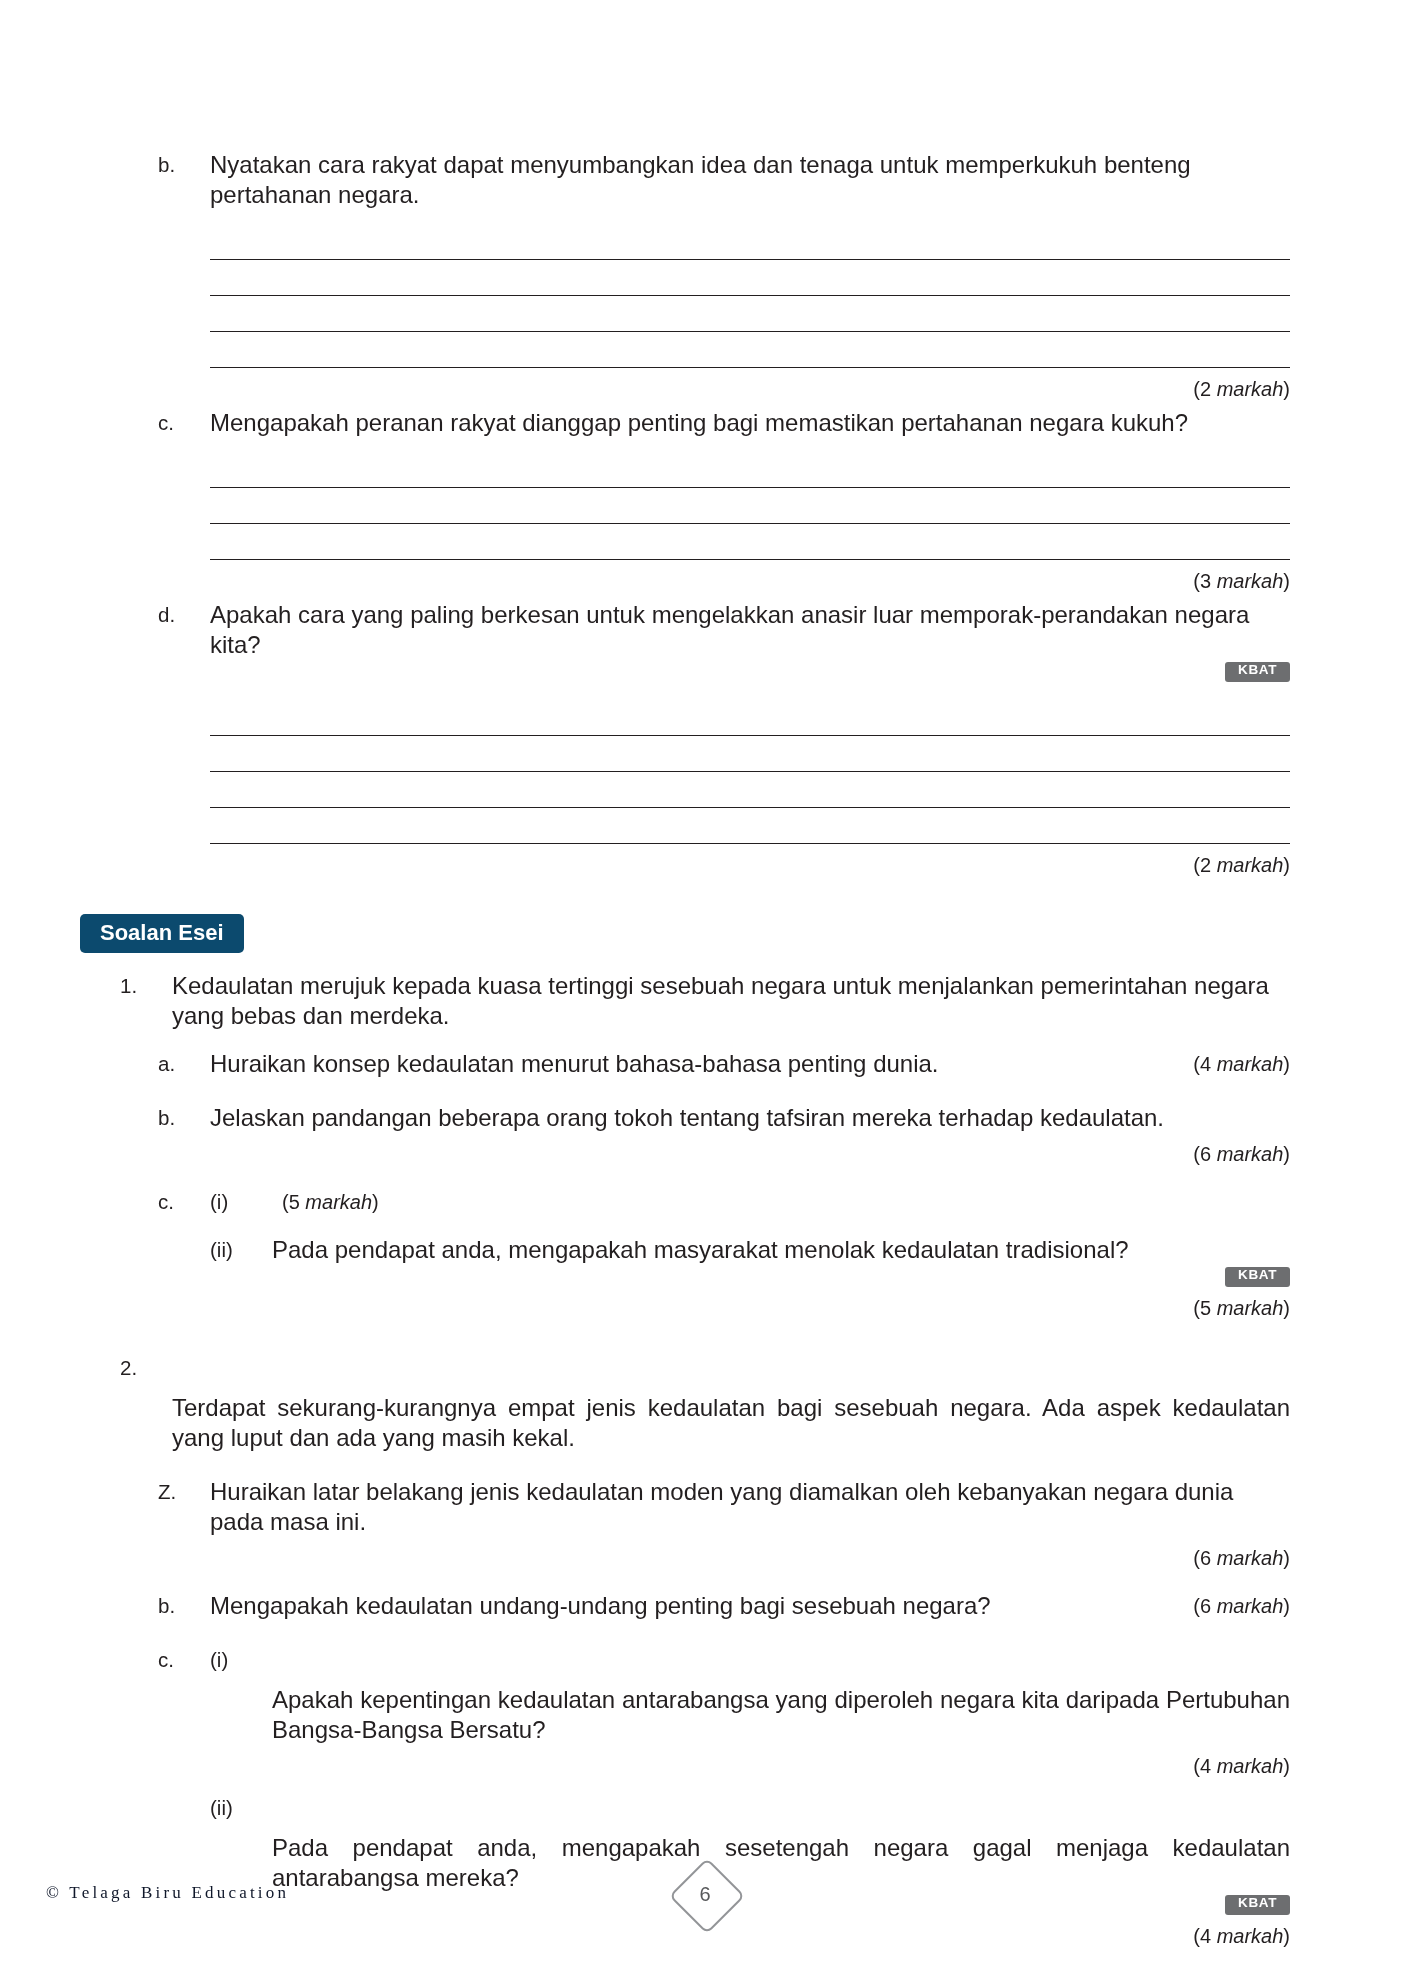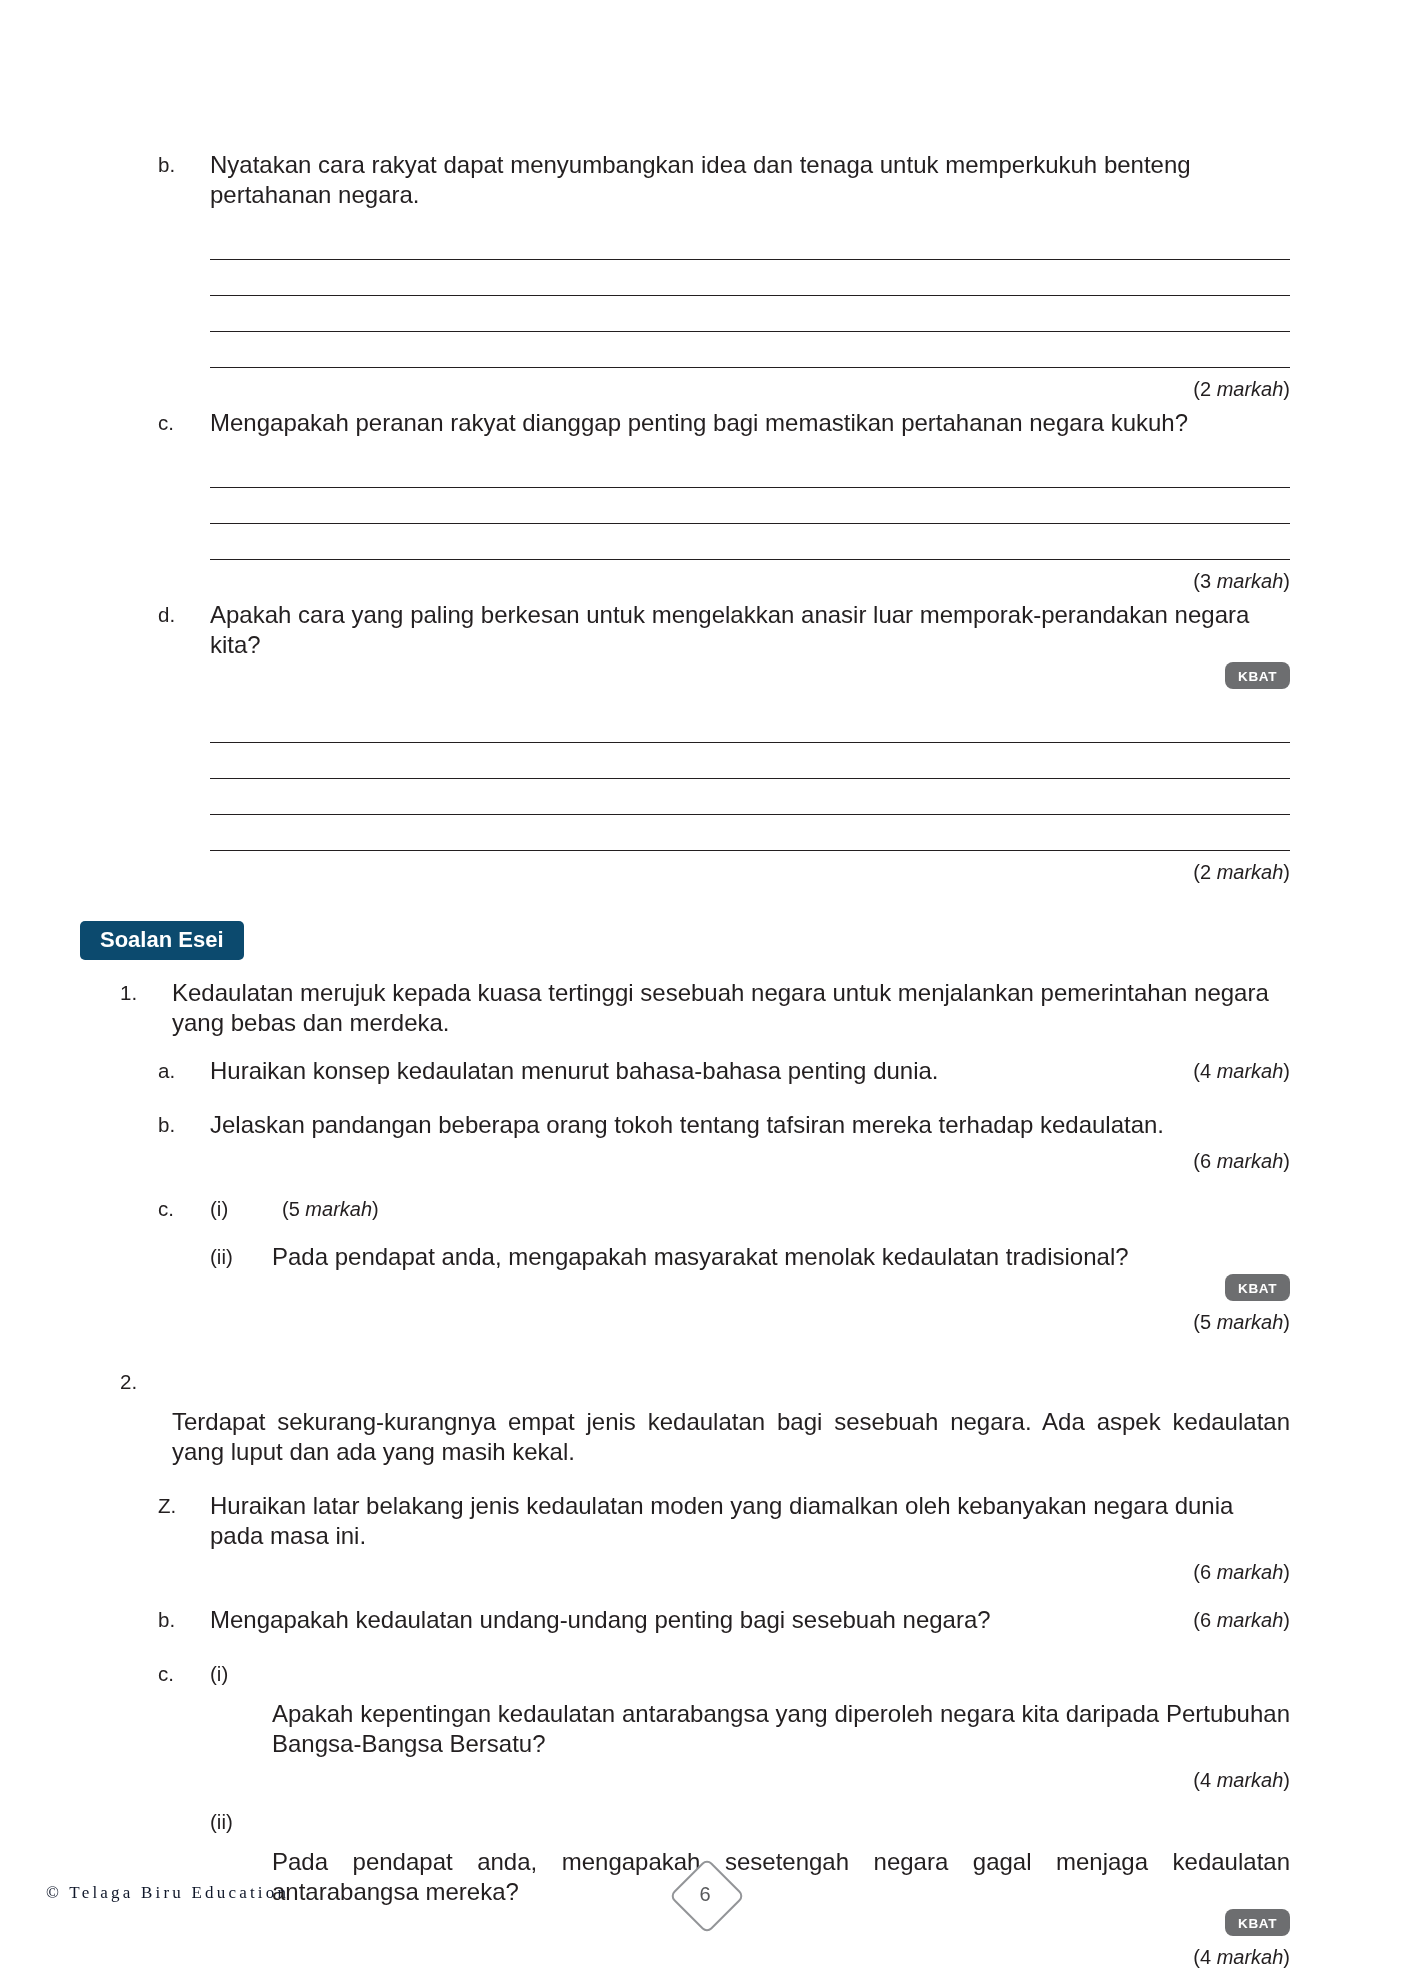--- a/index.html
+++ b/index.html
@@ -77,22 +77,22 @@
     display: flex;
     justify-content: flex-end;
     margin-top: 2px;
   }
   .kbat {
     background: #6d6e70;
     color: #ffffff;
     font-size: 13.5px;
     font-weight: bold;
     letter-spacing: 0.6px;
-    padding: 7px 13px 5px 13px;
-    border-radius: 8px;
+    padding: 0 13px 5px 13px;
+    border-radius: 3px;
     display: inline-block;
   }
 
   
   .section-head {
     margin: 34px 0 18px -40px;
     display: inline-block;
   }
   .section-head span {
     background: #0c4a6e;

